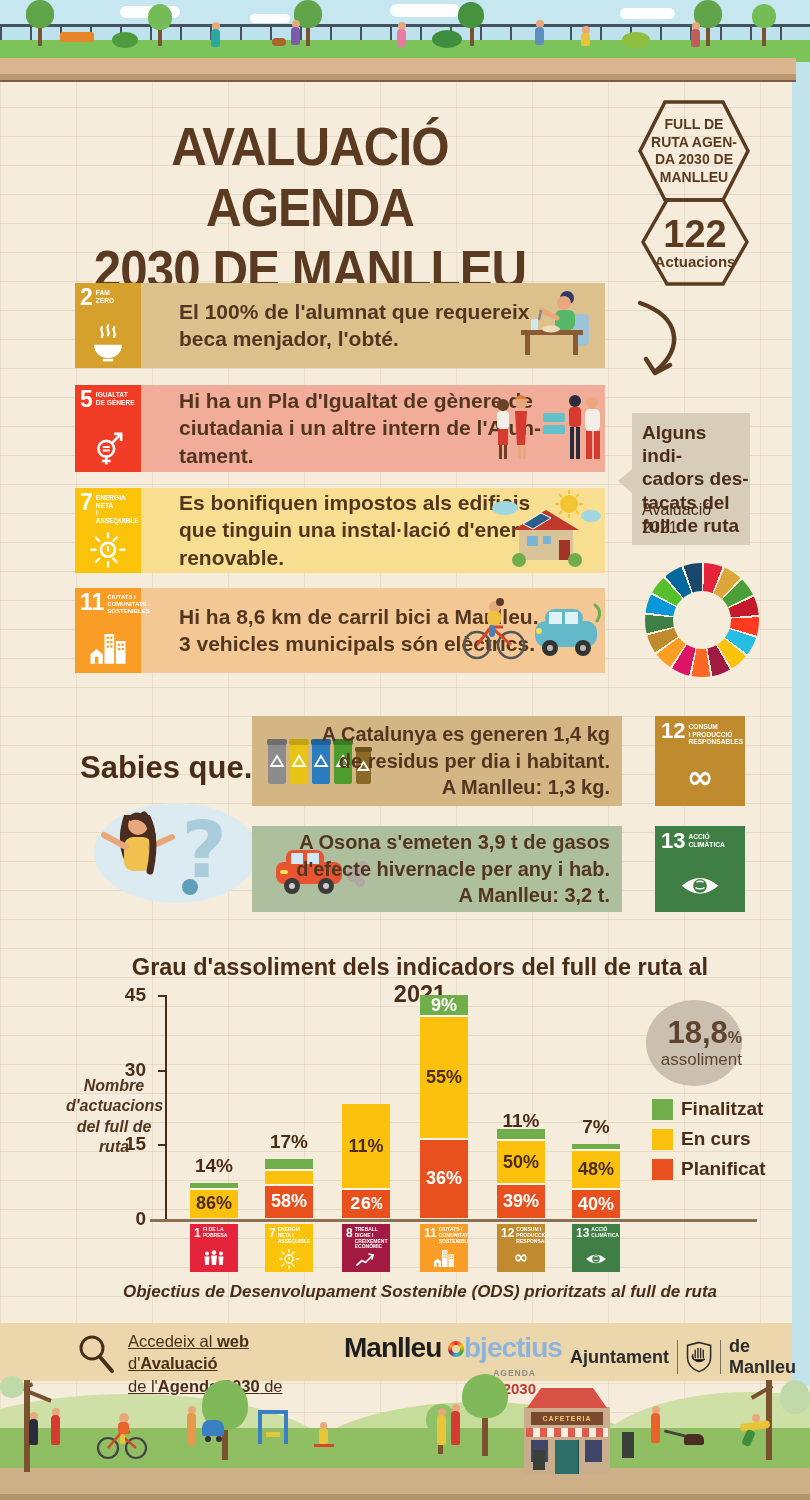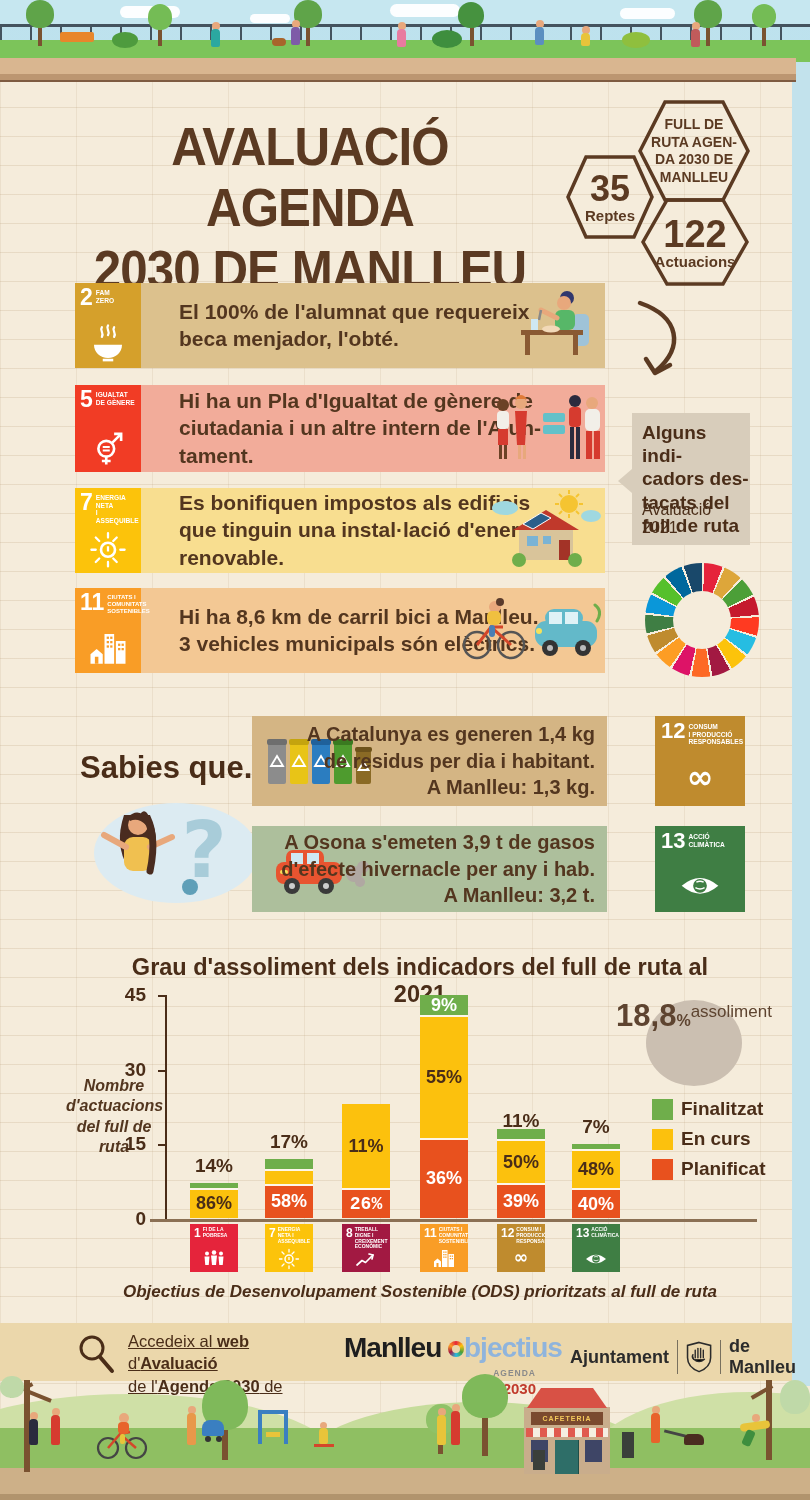--- a/index.html
+++ b/index.html
@@ -54,21 +54,21 @@
   .callout{position:absolute;left:632px;top:413px;width:118px;height:132px;background:#D8CDBB;}
   .callout .ptr{position:absolute;left:-14px;top:56px;width:0;height:0;
      border-top:12px solid transparent;border-bottom:12px solid transparent;border-right:14px solid #D8CDBB;}
   .callout-title{position:absolute;left:10px;top:8px;font-size:19px;font-weight:bold;
      line-height:1.22;white-space:pre-line;color:#4A2D18;}
   .callout-sub{position:absolute;left:10px;bottom:8px;font-size:16px;color:#4A2D18;}
   .wheel{position:absolute;left:645px;top:563px;width:114px;height:114px;border-radius:50%;}
   .wheel-hole{position:absolute;left:28px;top:28px;width:58px;height:58px;border-radius:50%;background:#F5ECDB;}
   
   .sabies-h{position:absolute;left:80px;top:750px;font-size:31px;font-weight:bold;color:#4A2D18;}
-  .fact{position:absolute;left:252px;width:355px;}
+  .fact{position:absolute;left:252px;width:355px;padding-left:15px;}
   .fact-text{position:absolute;right:12px;top:50%;transform:translateY(-50%);text-align:right;
      font-size:20px;font-weight:600;line-height:1.33;color:#53361F;white-space:pre-line;}
   .fact-tile{position:absolute;left:655px;width:90px;color:#fff;}
   .fact-tile .tile-head{left:6px;top:5px;}
   .fact-tile .tile-num{font-size:22px;}
   .fact-tile .tile-glyph{width:48px;height:44px;bottom:6px;}
   
   .chart-title{position:absolute;left:120px;top:954px;width:600px;text-align:center;
      font-size:23.5px;font-weight:bold;color:#4A2D18;}
   .plot{position:absolute;left:150px;top:995px;width:620px;height:225px;}
@@ -87,21 +87,21 @@
   .bar-top-label{position:absolute;width:68px;text-align:center;font-size:19px;font-weight:bold;color:#4A2D18;}
   .sdg-mini{position:absolute;top:229px;width:48px;height:48px;color:#fff;overflow:hidden;}
   .mini-head{display:flex;gap:2px;padding:3px 2px 0 4px;}
   .mini-num{font-size:12px;font-weight:bold;line-height:1;}
   .mini-title{font-size:5px;font-weight:bold;line-height:1.15;}
   .mini-glyph{position:absolute;left:50%;transform:translateX(-50%);bottom:2px;width:26px;height:24px;}
   .mini-glyph svg{width:100%;height:100%;}
   .chart-caption{position:absolute;left:110px;top:1282px;width:620px;text-align:center;
      font-style:italic;font-size:17px;font-weight:600;color:#4A2D18;}
   .big-circle{position:absolute;left:646px;top:1000px;width:96px;height:86px;border-radius:50%;
-     background:#CBBFB1;display:flex;flex-direction:row;align-items:flex-start;justify-content:center;color:#5E4430;}
+     background:#CBBFB1;display:flex;flex-direction:column;align-items:flex-end;justify-content:center;color:#5E4430;}
   .big-val{font-size:31px;font-weight:bold;line-height:1;}
   .big-val .pct{font-size:16px;font-weight:600;}
   .big-sub{font-size:17px;margin-top:2px;}
   .legend{position:absolute;left:652px;top:1098px;}
   .legend-item{display:flex;align-items:center;gap:8px;margin-bottom:8px;}
   .swatch{width:21px;height:21px;}
   .legend-label{font-size:19px;font-weight:bold;color:#4A2D18;}
   
   .footer-band{position:absolute;left:0;top:1323px;width:792px;height:58px;background:#EBD7AB;}
   .link-block{position:absolute;left:128px;top:1330px;width:184px;font-size:16.5px;line-height:1.35;color:#4A2D18;}
@@ -182,29 +182,20 @@
   <div class="p-body" style="left:535px;top:27px;background:#5B8FC0;"></div>
   <div class="p-head" style="left:582px;top:26px;"></div>
   <div class="p-body" style="left:581px;top:33px;background:#E8C43A;height:13px;"></div>
   <div class="p-head" style="left:692px;top:22px;"></div>
   <div class="p-body" style="left:691px;top:29px;background:#C05B5B;"></div>
   <div class="ledge"></div>
 
   <div class="title">AVALUACIÓ AGENDA
 2030 DE MANLLEU</div>
 
-  <div class="hex" style="left:566px;top:155px;width:88px;height:84px;">
-    <svg width="88" height="84" viewBox="0 0 88 84">
-        <polygon points="20,2 68,2 86,42 68,82 20,82 2,42" fill="none" stroke="#5B3A22" stroke-width="3.5" transform="rotate(0 44 42)"></polygon>
-      </svg>
-    <div class="hex-txt">
-      <div class="hex-big">35</div>
-      <div class="hex-small">Reptes</div>
-    </div>
-  </div>
   <div class="hex" style="left:638px;top:100px;width:112px;height:102px;">
     <svg width="112" height="102" viewBox="0 0 112 102">
         <polygon points="27,2 85,2 110,51 85,100 27,100 2,51" fill="none" stroke="#5B3A22" stroke-width="3.5"></polygon>
       </svg>
     <div class="hex-txt">
         <div class="hex-multi">FULL DE
 RUTA AGEN-
 DA 2030 DE
 MANLLEU</div>
       </div>

